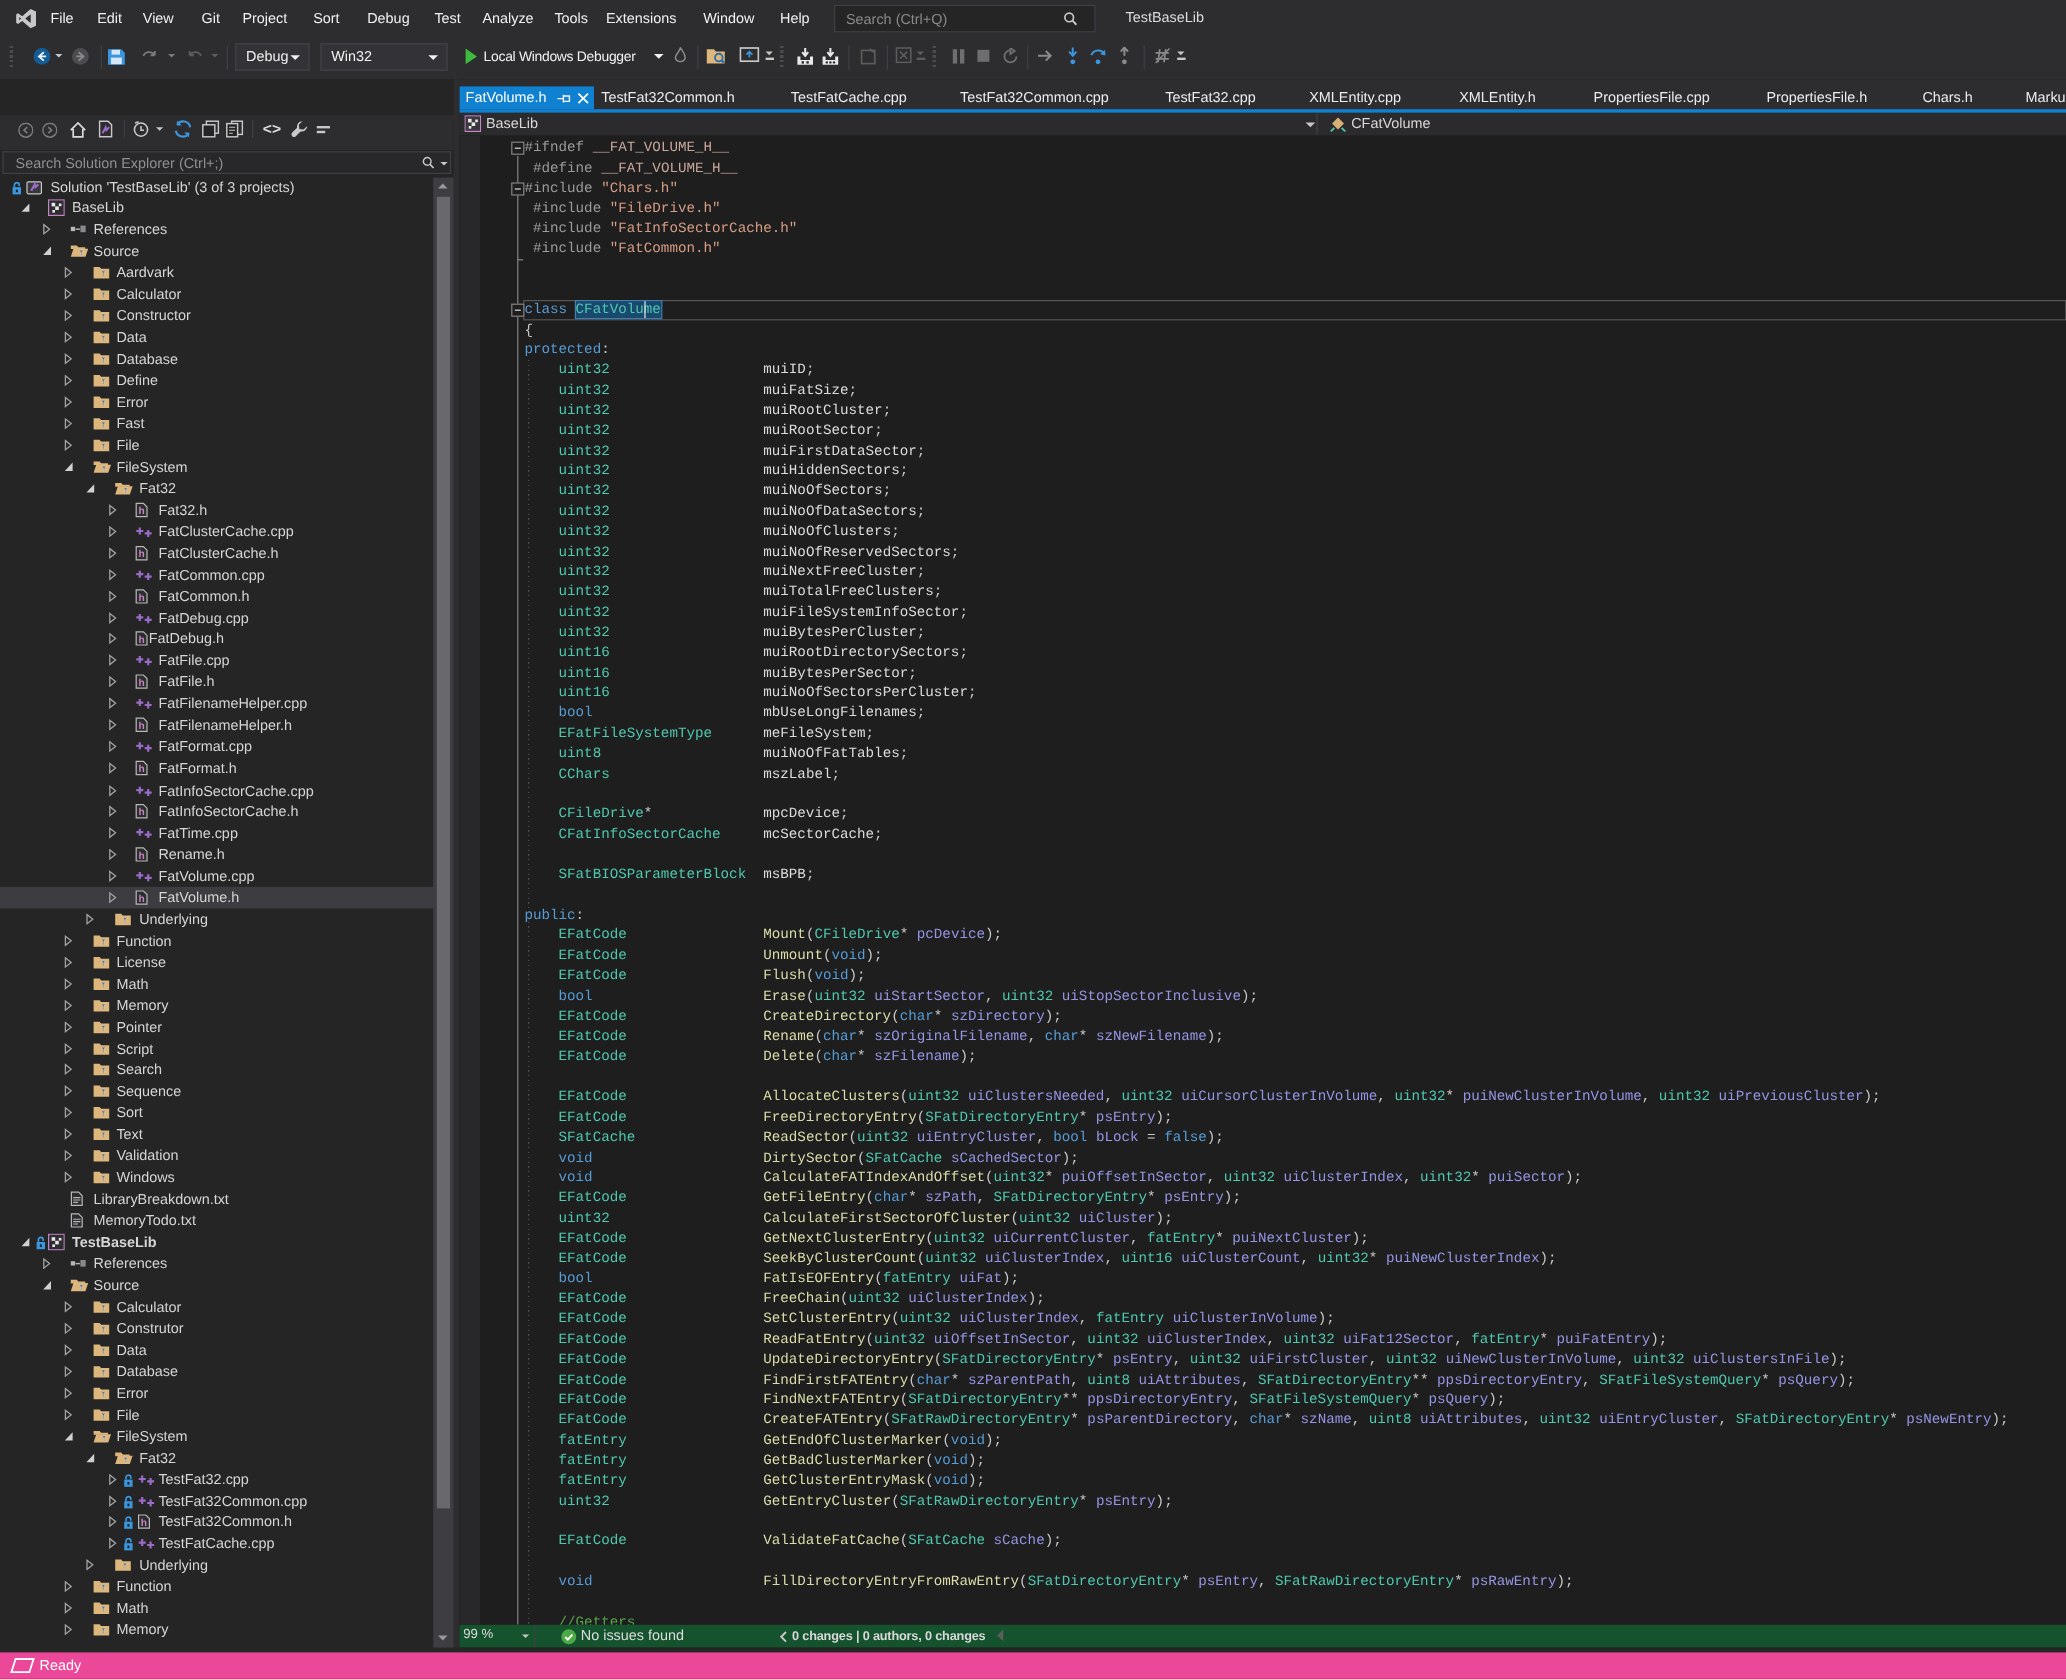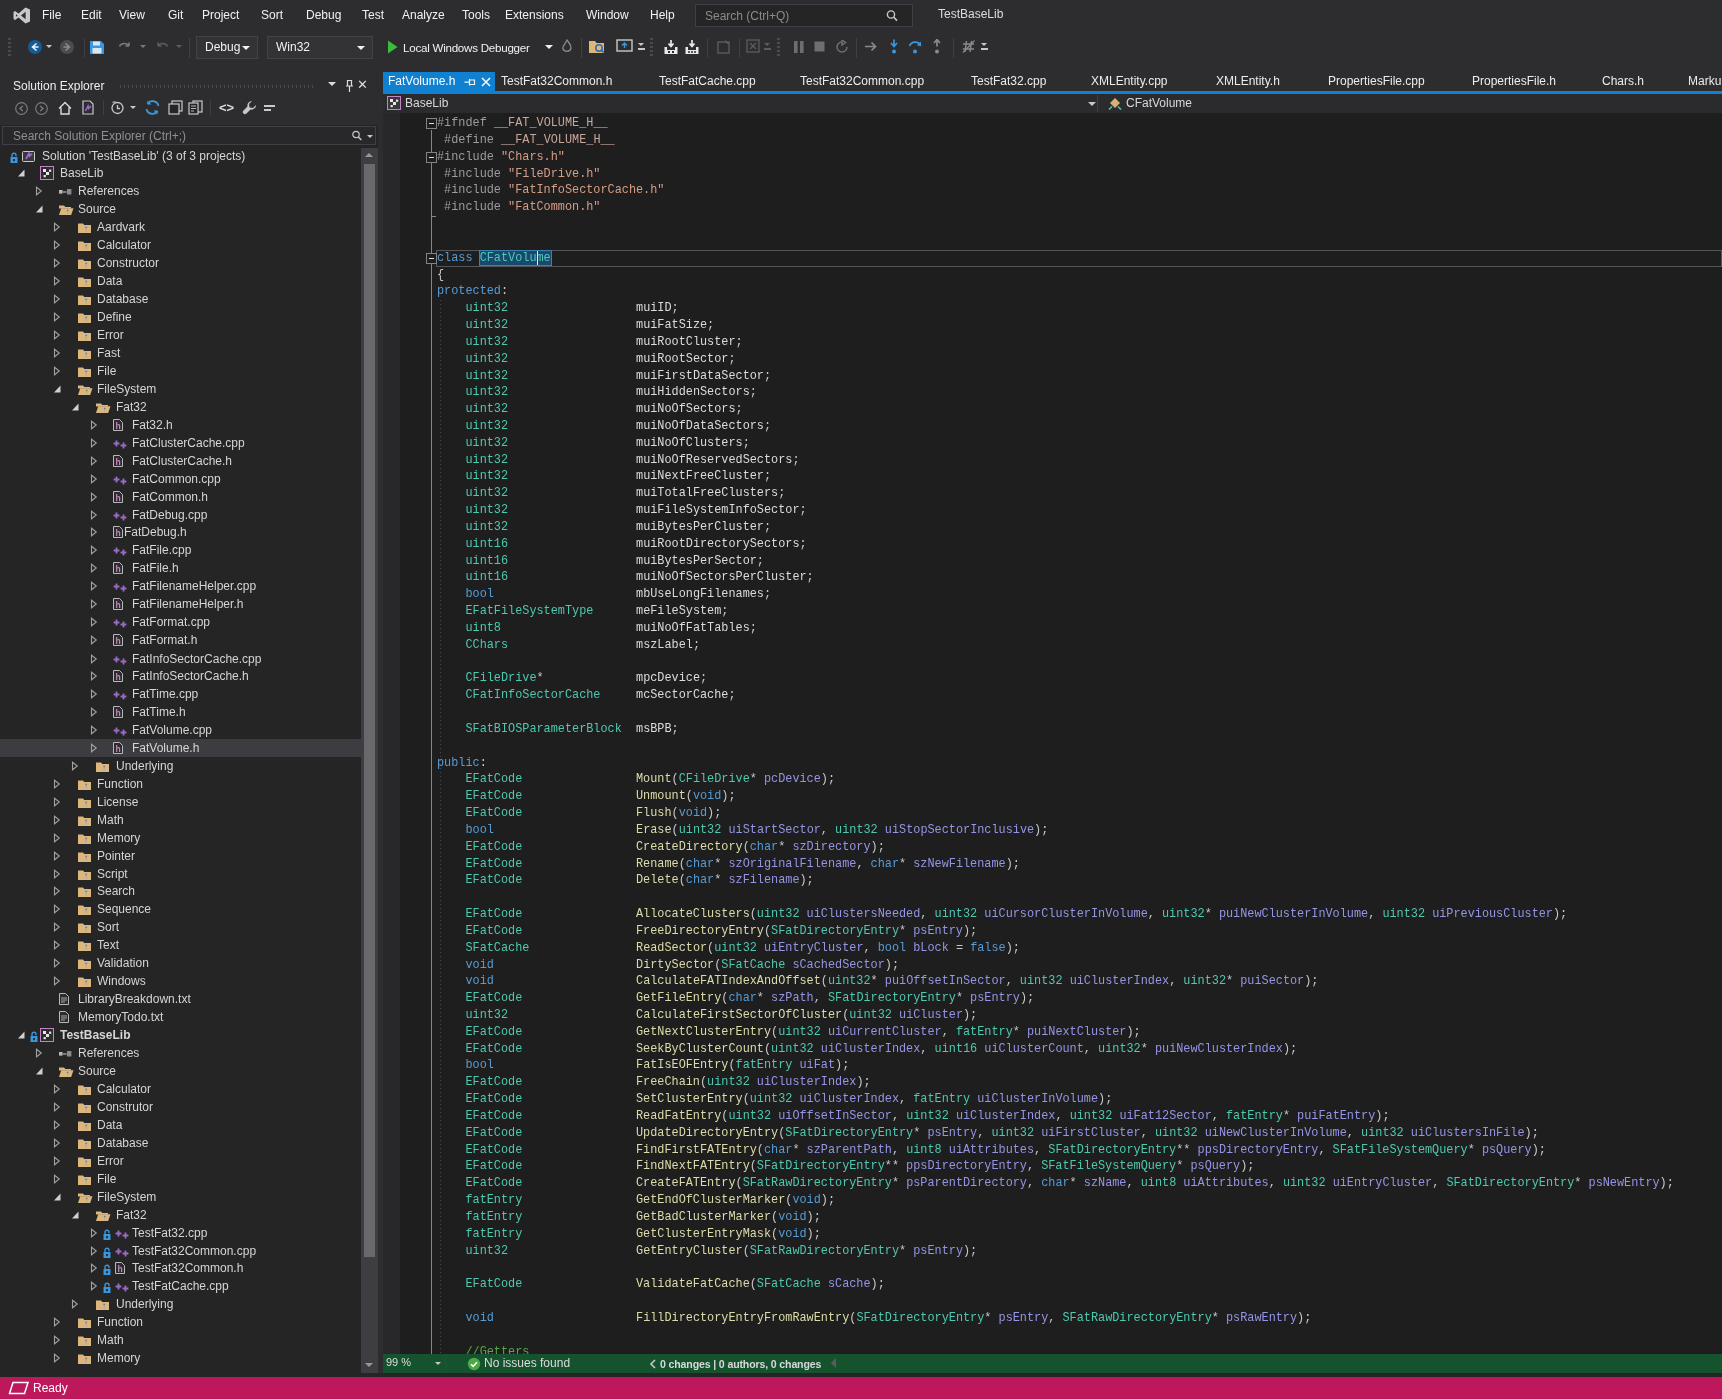--- a/index.html
+++ b/index.html
@@ -59,21 +59,21 @@
 .foldbox::after{content:"";position:absolute;left:2px;top:4px;width:5px;height:1px;background:#dcdcdc}
 .fline{position:absolute;left:48px;width:1px;background:#848484}
 #indent1{position:absolute;left:57px;top:187px;width:1px;height:1054px;
  background:repeating-linear-gradient(180deg,#4a4a50 0 1px,transparent 1px 4px)}
 
 #botbar{position:absolute;left:0;top:1288px;width:1339px;height:19px;background:#14532d}
 #botbar .zoom{position:absolute;left:3px;top:2px;font-size:11px;color:#dcdcdc}
 #botbar .nif{position:absolute;left:101px;top:2px;font-size:12px;color:#dcdcdc}
 #botbar .chg{position:absolute;left:277px;top:3.5px;font-size:10.6px;color:#d8d8d8;font-weight:bold;letter-spacing:-0.15px}
 
-#statusbar{position:absolute;left:0;top:1377px;width:1722px;height:22px;background:#be185d}
+#statusbar{position:absolute;left:0;top:1377px;width:1722px;height:22px;background:#ec4899}
 #statusbar span{position:absolute;left:33px;top:4px;font-size:12px;color:#fff}
 #gapline{position:absolute;left:0;top:1373px;width:1722px;height:4px;background:#252526}
 </style></head>
 <body>
 <div id="menubar">
     <svg class="abs" style="left:13px;top:7px" width="18" height="17" viewBox="0 0 18 17">
 <path d="M12.5 0.5 L17 2.5 L17 14.5 L12.5 16.5 L5.5 10.5 L2 13 L0.5 12 L0.5 5 L2 4 L5.5 6.5 Z M3 7.2 L3 9.8 L4.6 8.5 Z M8 8.5 L12.6 12.2 L12.6 4.8 Z" fill="#c8c8c8"></path>
     </svg>
     <span class="mitem" style="left:42px">File</span>
     <span class="mitem" style="left:81px">Edit</span>
@@ -208,29 +208,20 @@
     <div class="tsep" style="left:953px"></div>
     <svg class="ticn" style="left:961px;top:8px" width="16" height="16" viewBox="0 0 16 16">
       <path d="M2 5 L13 5 M2 10 L13 10 M5.5 2 L4 13 M10.5 2 L9 13" stroke="#8a8a8a" stroke-width="1.4"></path>
       <path d="M2 13.5 L13.5 1.5" stroke="#8a8a8a" stroke-width="1.2"></path>
     </svg>
     <div class="abs" style="left:981px;top:17px;width:7px;height:2px;background:#c8c8c8"></div>
     <div class="abs" style="left:981px;top:12px;width:0;height:0;border:3.5px solid transparent;border-top-color:#c8c8c8"></div>
   </div>
 
 <div id="explorer">
-  <div id="exphead">
-      <span class="title">Solution Explorer</span>
-      <div id="expdots"></div>
-      <div class="abs" style="left:328px;top:16px;width:0;height:0;border:4px solid transparent;border-top-color:#dcdcdc"></div>
-      <svg class="abs" style="left:343px;top:13px" width="13" height="15" viewBox="0 0 13 15">
-        <path d="M4.5 1.5 L8.5 1.5 L8.5 7 L4.5 7 Z M3 7 L10 7 M6.5 7 L6.5 13" stroke="#dcdcdc" stroke-width="1.2" fill="none"></path>
-      </svg>
-      <span class="abs" style="left:357px;top:11px;font-size:13px;color:#dcdcdc">✕</span>
-    </div>
   <div id="exptools"></div>
     <svg class="abs" style="left:15px;top:36px" width="13" height="13" viewBox="0 0 13 13">
       <circle cx="6.5" cy="6.5" r="5.8" fill="none" stroke="#7a7a7a" stroke-width="1.2"></circle>
       <path d="M7.8 4 L5 6.5 L7.8 9" stroke="#7a7a7a" stroke-width="1.4" fill="none"></path>
     </svg>
     <svg class="abs" style="left:35px;top:36px" width="13" height="13" viewBox="0 0 13 13">
       <circle cx="6.5" cy="6.5" r="5.8" fill="none" stroke="#7a7a7a" stroke-width="1.2"></circle>
       <path d="M5.2 4 L8 6.5 L5.2 9" stroke="#7a7a7a" stroke-width="1.4" fill="none"></path>
     </svg>
     <svg class="abs" style="left:58px;top:35px" width="14" height="14" viewBox="0 0 14 14">
@@ -597,21 +588,21 @@
         <span class="ttext" style="left:132px">FatTime.cpp</span>
       </div>
 <div class="trow" style="top:556.9px">
         <svg class="ticon" style="left:90px;top:4px" width="8" height="10" viewBox="0 0 8 10">
           <path d="M1.5 1.2 L6.3 5 L1.5 8.8 Z" fill="none" stroke="#a0a0a0" stroke-width="1.1"></path>
         </svg>
         <span class="ticon" style="left:112px;top:2px"><svg width="12" height="14" viewBox="0 0 12 14">
             <path d="M1.5 1.5 L7.5 1.5 L10.5 4.5 L10.5 12.5 L1.5 12.5 Z" fill="#2d2d30" stroke="#b8b8b8"></path>
             <text x="6" y="10.5" font-family="Liberation Sans" font-size="8.5" font-weight="bold" fill="#c586c0" text-anchor="middle">h</text>
           </svg></span>
-        <span class="ttext" style="left:132px">FatTime.h</span>
+        <span class="ttext" style="left:132px">Rename.h</span>
       </div>
 <div class="trow" style="top:574.9px">
         <svg class="ticon" style="left:90px;top:4px" width="8" height="10" viewBox="0 0 8 10">
           <path d="M1.5 1.2 L6.3 5 L1.5 8.8 Z" fill="none" stroke="#a0a0a0" stroke-width="1.1"></path>
         </svg>
         <span class="ticon" style="left:112px;top:2px"><svg width="15" height="12" viewBox="0 0 15 12">
             <path d="M3.6 2.6 L5.4 2.6 L5.4 4.6 L7.4 4.6 L7.4 6.4 L5.4 6.4 L5.4 8.4 L3.6 8.4 L3.6 6.4 L1.6 6.4 L1.6 4.6 L3.6 4.6 Z" fill="#9b6bc8"></path>
             <path d="M10.6 4.6 L12.4 4.6 L12.4 6.6 L14.4 6.6 L14.4 8.4 L12.4 8.4 L12.4 10.4 L10.6 10.4 L10.6 8.4 L8.6 8.4 L8.6 6.6 L10.6 6.6 Z" fill="#9b6bc8"></path>
           </svg></span>
         <span class="ttext" style="left:132px">FatVolume.cpp</span>

